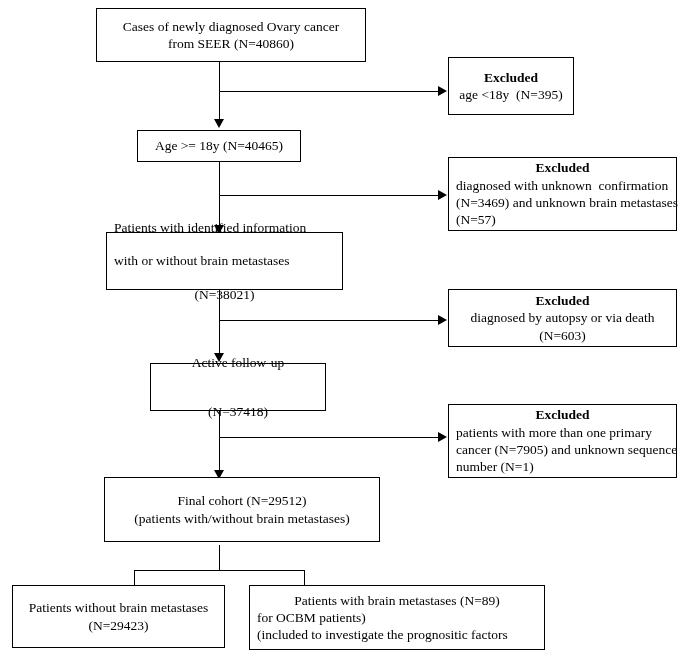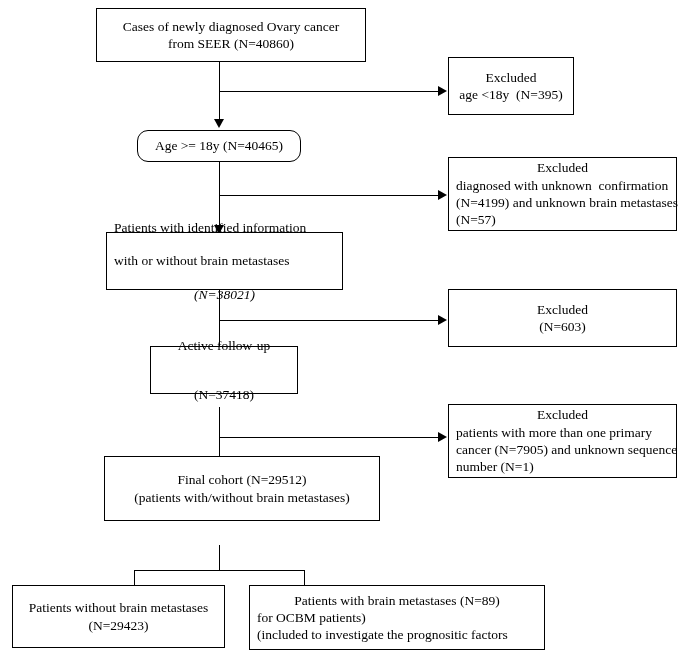--- a/index.html
+++ b/index.html
@@ -28,21 +28,21 @@
     line-height: 1.28;
     z-index: 3;
   }
   .node .line {
     display: block;
     white-space: pre;
   }
   .center { text-align: center; padding: 0 6px; }
   .leftal { text-align: left; padding: 0 7px; }
   .excl-title {
-    font-weight: normal;
+    font-weight: bold;
     text-align: center;
     display: block;
     white-space: pre;
   }
   
   .vline {
     position: absolute;
     width: 0;
     border-left: 1.5px solid #000000;
     z-index: 1;
@@ -104,55 +104,56 @@
   <div class="node center" style="left:96px; top:8px; width:270px; height:54px;">
     <span class="line">Cases of newly diagnosed Ovary cancer</span>
     <span class="line">from SEER (N=40860)</span>
   </div>
 
   <div class="node center" style="left:448px; top:57px; width:126px; height:58px;">
     <span class="excl-title">Excluded</span>
     <span class="line">age &lt;18y  (N=395)</span>
   </div>
 
-  <div class="node center" style="left:137px; top:130px; width:164px; height:32px;border-radius:11px;">
+  <div class="node center" style="left:137px; top:130px; width:164px; height:32px;">
     <span class="line">Age &gt;= 18y (N=40465)</span>
   </div>
 
   <div class="node leftal" style="left:448px; top:157px; width:229px; height:74px;">
     <span class="excl-title">Excluded</span>
     <span class="line">diagnosed with unknown  confirmation</span>
-    <span class="line">(N=4199) and unknown brain metastases</span>
+    <span class="line">(N=3469) and unknown brain metastases</span>
     <span class="line">(N=57)</span>
   </div>
 
   <div class="node leftal" style="left:106px; top:232px; width:237px; height:58px;gap:16px;">
     <span class="line">Patients with identified information</span>
     <span class="line">with or without brain metastases</span>
-    <span class="line" style="text-align:center;font-style:italic;">(N=38021)</span>
+    <span class="line" style="text-align:center;">(N=38021)</span>
   </div>
 
   <div class="node center" style="left:448px; top:289px; width:229px; height:58px;">
     <span class="excl-title">Excluded</span>
+    <span class="line">diagnosed by autopsy or via death</span>
     <span class="line">(N=603)</span>
   </div>
 
-  <div class="node center" style="left:150px; top:346px; width:148px; height:48px;gap:32px;">
+  <div class="node center" style="left:150px; top:363px; width:176px; height:48px;gap:32px;">
     <span class="line">Active follow-up</span>
     <span class="line">(N=37418)</span>
   </div>
 
   <div class="node leftal" style="left:448px; top:404px; width:229px; height:74px;">
     <span class="excl-title">Excluded</span>
     <span class="line">patients with more than one primary</span>
     <span class="line">cancer (N=7905) and unknown sequence</span>
     <span class="line">number (N=1)</span>
   </div>
 
-  <div class="node center" style="left:104px; top:456px; width:276px; height:65px;">
+  <div class="node center" style="left:104px; top:477px; width:276px; height:65px;">
     <span class="line">Final cohort (N=29512)</span>
     <span class="line">(patients with/without brain metastases)</span>
   </div>
 
   <div class="node center" style="left:12px; top:585px; width:213px; height:63px;">
     <span class="line">Patients without brain metastases</span>
     <span class="line">(N=29423)</span>
   </div>
 
   <div class="node leftal" style="left:249px; top:585px; width:296px; height:65px;">

